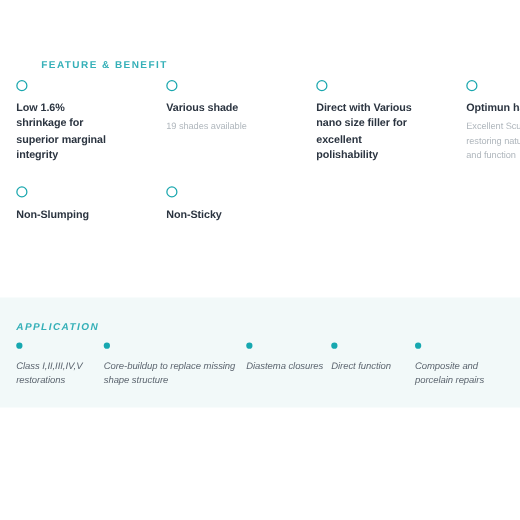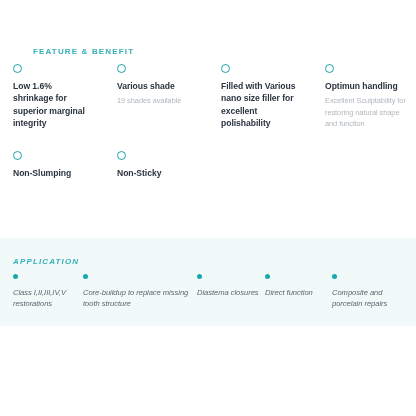--- a/index.html
+++ b/index.html
@@ -44,20 +44,21 @@
   }
 
   .feature-grid {
     position: absolute;
     left: 0;
     top: 64px;
     width: 416px;
     display: grid;
     grid-template-columns: repeat(4, 104px);
     row-gap: 18px;
+    gap: 16px;
   }
   .feature-cell {
     padding-left: 13px;
     padding-right: 10px;
     box-sizing: border-box;
   }
   .ring-icon {
     display: block;
     width: 9px;
     height: 9px;
@@ -146,21 +147,21 @@
       </div>
 
       <div class="feature-cell">
         <span class="ring-icon"></span>
         <p class="feature-title">Various shade</p>
         <p class="feature-desc">19 shades available</p>
       </div>
 
       <div class="feature-cell">
         <span class="ring-icon"></span>
-        <p class="feature-title">Filled with Various nano size filler for excellent polishability</p>
+        <p class="feature-title">Direct with Various nano size filler for excellent polishability</p>
         <p class="feature-desc"></p>
       </div>
 
       <div class="feature-cell">
         <span class="ring-icon"></span>
         <p class="feature-title">Optimun handling</p>
         <p class="feature-desc">Excellent Sculptability for restoring natural shape and function</p>
       </div>
 
       <div class="feature-cell">
@@ -184,21 +185,21 @@
 
     <div class="app-row">
 
       <div class="app-cell" style="left:13px;width:72px;">
         <span class="dot-icon"></span>
         <p class="app-label">Class I,II,III,IV,V restorations</p>
       </div>
 
       <div class="app-cell" style="left:83px;width:110px;">
         <span class="dot-icon"></span>
-        <p class="app-label">Core-buildup to replace missing tooth structure</p>
+        <p class="app-label">Core-buildup to replace missing shape structure</p>
       </div>
 
       <div class="app-cell" style="left:197px;width:62px;">
         <span class="dot-icon"></span>
         <p class="app-label">Diastema closures</p>
       </div>
 
       <div class="app-cell" style="left:265px;width:62px;">
         <span class="dot-icon"></span>
         <p class="app-label">Direct function</p>

